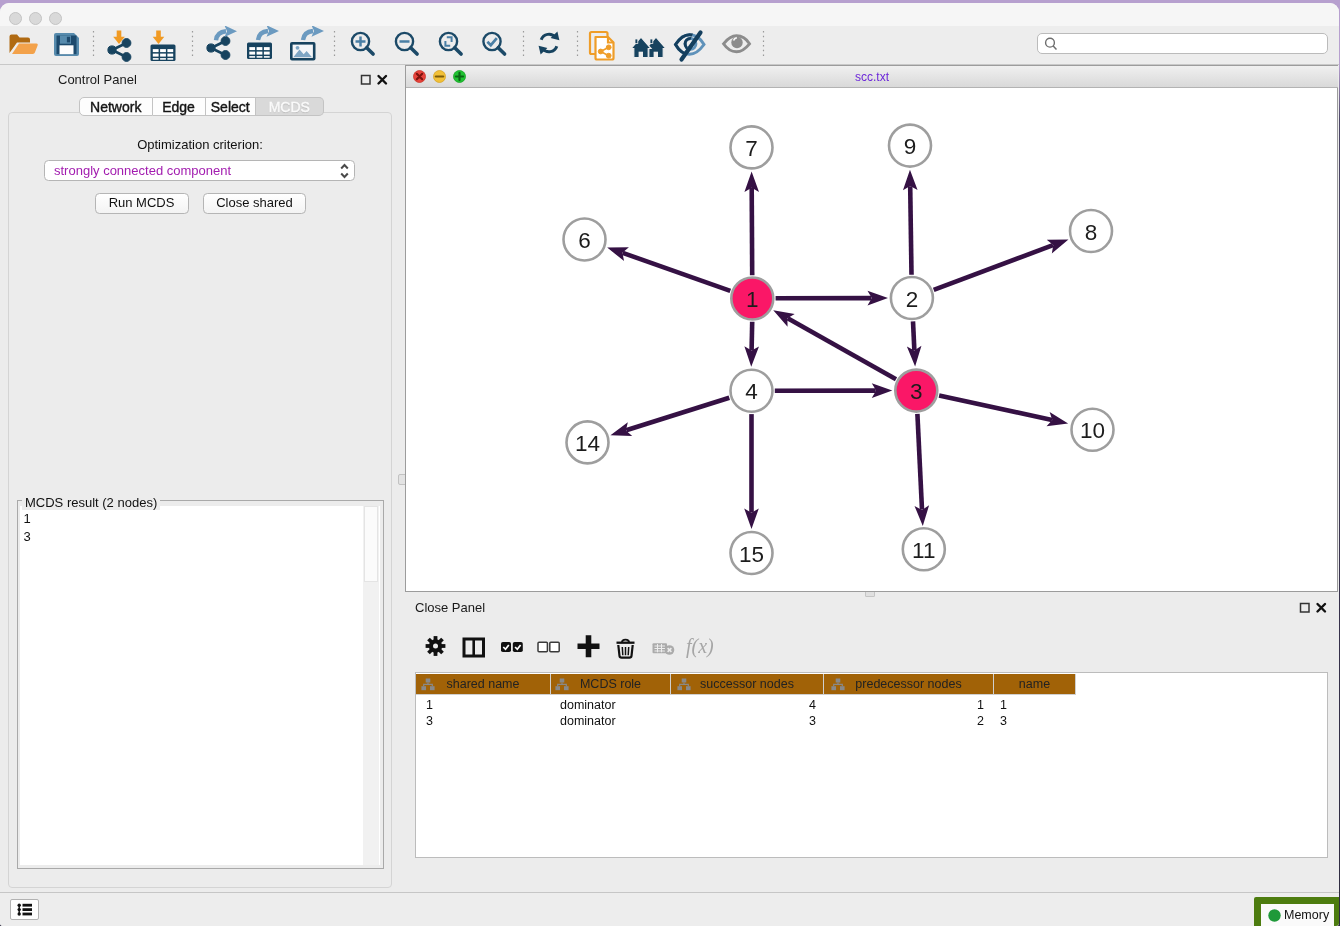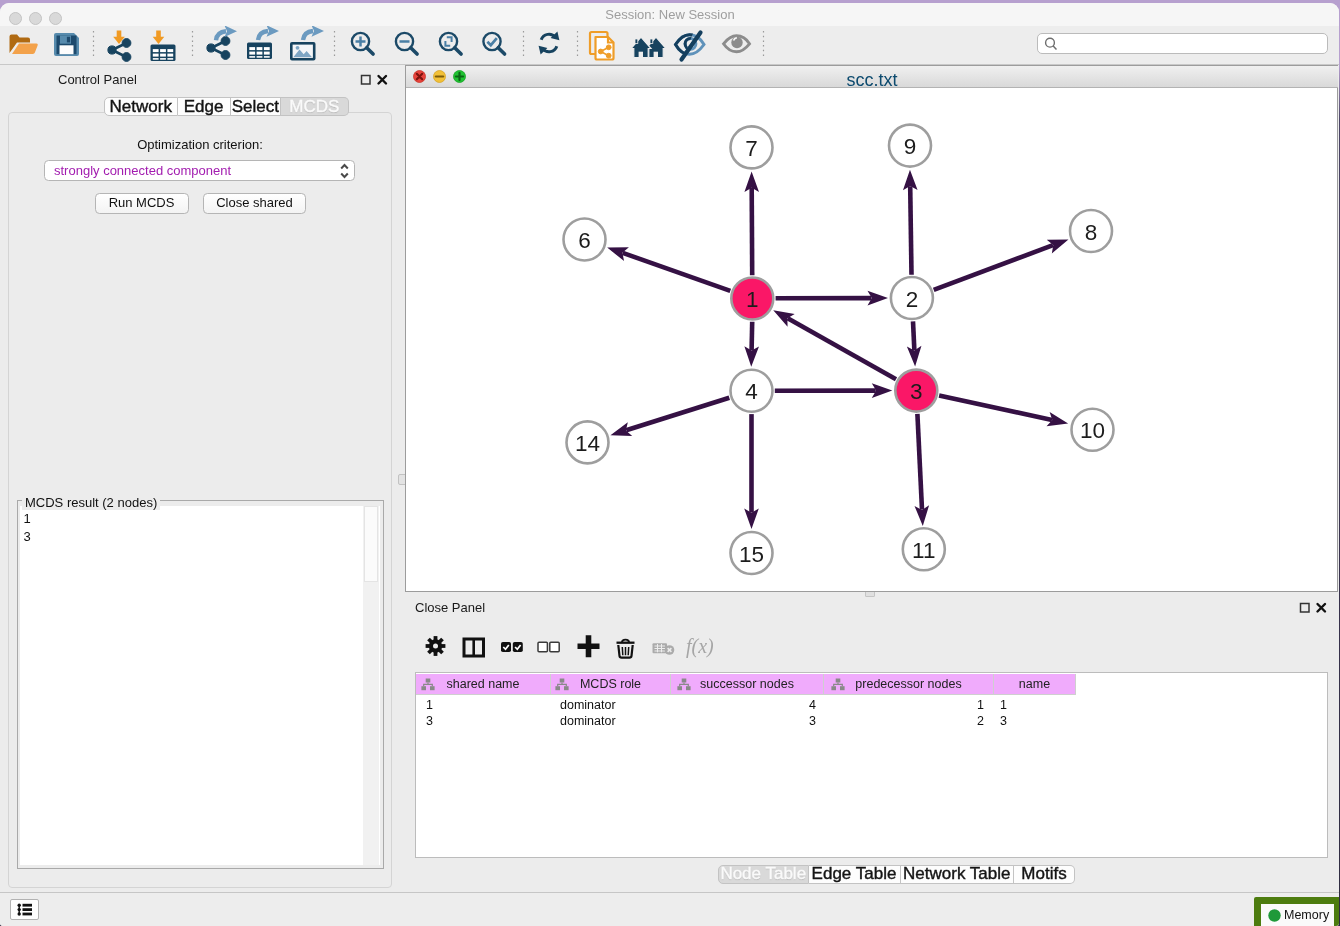--- a/index.html
+++ b/index.html
@@ -16,21 +16,21 @@
     background:#d9d9d9;border:1px solid #c3c3c3;}
   #apptitle{position:absolute;left:0;top:7px;width:1340px;text-align:center;font-size:13px;color:#9e9e9e;}
   
   #toolbar{position:absolute;left:0;top:26px;width:1340px;height:37.5px;background:#ededed;
     border-bottom:1px solid #c8c8c8;}
   #search{position:absolute;left:1037px;top:33px;width:289px;height:19px;background:#fff;
     border:1px solid #bbb;border-radius:5px;}
   
   #cptitle{position:absolute;left:13px;top:72px;font-size:13px;color:#1a1a1a;margin-left:45px;}
   #cpbox{position:absolute;left:8px;top:112px;width:382px;height:774px;border:1px solid #d4d4d4;border-radius:4px;}
-  .seg{position:absolute;display:flex;font-size:17px;-webkit-text-stroke:0.4px currentColor;color:#151515;margin-left:25px;}
+  .seg{position:absolute;display:flex;font-size:14px;-webkit-text-stroke:0.4px currentColor;color:#151515;}
   .seg div{background:#fdfdfd;border:1px solid #c3c3c3;border-left:none;display:flex;
     align-items:center;justify-content:center;}
   .seg div:first-child{border-left:1px solid #c3c3c3;border-radius:5px 0 0 5px;}
   .seg div:last-child{border-radius:0 5px 5px 0;}
   .seg .sel{background:#d9d9d9;color:#fafafa;text-shadow:0 1px 1px rgba(120,120,120,.35);}
   #tabs1{left:79px;top:97px;height:19px;}
   #optlbl{position:absolute;left:0px;top:137px;width:400px;text-align:center;font-size:13px;color:#111;}
   #dropdown{position:absolute;left:44px;top:159.5px;width:309px;height:19.5px;background:#fff;
     border:1px solid #b5b5b5;border-radius:4.5px;font-size:13px;color:#a21caf;}
   #dropdown span{position:absolute;left:9px;top:2.5px;}
@@ -47,26 +47,26 @@
   
   #vdivh{position:absolute;left:398px;top:473.5px;width:7px;height:9px;background:#e3e3e3;
     border:1px solid #c2c2c2;border-radius:2px;}
   #hdivh{position:absolute;left:865px;top:589px;width:8px;height:6px;background:#e0e0e0;
     border:1px solid #c5c5c5;border-radius:1px;}
   
   #netwin{position:absolute;left:405px;top:64.5px;width:930.5px;height:525.5px;border:1px solid #9c9c9c;
     background:#fff;}
   #nettb{position:absolute;left:0;top:0;width:932px;height:21.5px;
     background:linear-gradient(#f0f0f0,#d9d9d9);border-bottom:1px solid #b3b3b3;}
-  #nettitle{position:absolute;left:0;top:4px;width:932px;text-align:center;font-size:18px;color:#0c4a6e;}
+  #nettitle{position:absolute;left:0;top:4px;width:932px;text-align:center;font-size:12px;color:#6d28d9;}
   
   #tptitle{position:absolute;left:415px;top:600px;font-size:13px;color:#1a1a1a;}
   #tbl{position:absolute;left:415px;top:672px;width:911px;height:184px;background:#fff;
     border:1px solid #bcbcbc;font-size:12.5px;color:#111;}
-  .hc{position:absolute;top:1px;height:20px;background:#f0abfc;border-right:1px solid #cfcfcf;
+  .hc{position:absolute;top:1px;height:20px;background:#a16207;border-right:1px solid #cfcfcf;
     border-bottom:1px solid #cfcfcf;}
   .hct{position:absolute;width:100%;text-align:center;top:3px;font-size:12.5px;color:#222;}
   .cell{position:absolute;white-space:pre;}
   #tabs2{left:693px;top:864.5px;height:19.5px;}
   
   #statusbar{position:absolute;left:0;top:892px;width:1340px;height:34px;background:#ededed;
     border-top:1px solid #c6c6c6;box-sizing:border-box;}
   #membtn{position:absolute;left:1254px;top:897px;width:73px;height:22px;background:#fafafa;
     border:7px solid #4d7c0f;border-radius:2px;}
   #memtxt{position:absolute;left:23px;top:3.5px;font-size:12.5px;color:#111;}
@@ -76,21 +76,20 @@
 </head>
 <body>
 <div id="win">
     <div id="S">
 
   <div id="titlebar">
     <div class="tl" style="left:8.5px"></div>
     <div class="tl" style="left:28.5px"></div>
     <div class="tl" style="left:48.5px"></div>
   </div>
-  <div id="apptitle">Session: New Session</div>
 
   <div id="toolbar"></div>
   <svg id="tbicons" class="abs" style="left:0;top:26px" width="1340" height="38">
     <defs>
       <g id="shareic">
         <circle cx="-7" cy="7" r="4.1"></circle>
             <circle cx="7.5" cy="0" r="4.4"></circle>
             <circle cx="7.5" cy="14" r="4.4"></circle>
         <path d="M-7,7 L7.5,0 M-7,7 L7.5,14" stroke-width="2.6" fill="none"></path>
       </g>
@@ -418,26 +417,20 @@
     <span class="cell" style="left:144px;top:25px">dominator</span>
     <span class="cell" style="left:255px;top:25px;width:145px;text-align:right">4</span>
     <span class="cell" style="left:408px;top:25px;width:160px;text-align:right">1</span>
     <span class="cell" style="left:584px;top:25px">1</span>
     <span class="cell" style="left:10px;top:41px">3</span>
     <span class="cell" style="left:144px;top:41px">dominator</span>
     <span class="cell" style="left:255px;top:41px;width:145px;text-align:right">3</span>
     <span class="cell" style="left:408px;top:41px;width:160px;text-align:right">2</span>
     <span class="cell" style="left:584px;top:41px">3</span>
   </div>
-  <div class="seg" id="tabs2">
-    <div class="sel" style="width:88.5px">Node Table</div>
-    <div style="width:91px">Edge Table</div>
-    <div style="width:112.5px">Network Table</div>
-    <div style="width:60px">Motifs</div>
-  </div>
 
   <div id="statusbar"></div>
   <div id="listbtn">
     <svg width="27" height="19" viewBox="0 0 27 19">
       <circle cx="8.2" cy="5.2" r="1.7" fill="#111"></circle>
           <rect x="11.5" y="3.8" width="9.5" height="2.8" fill="#111"></rect>
       <circle cx="8.2" cy="9.6" r="1.7" fill="#111"></circle>
           <rect x="11.5" y="8.2" width="9.5" height="2.8" fill="#111"></rect>
       <circle cx="8.2" cy="14" r="1.7" fill="#111"></circle>
           <rect x="11.5" y="12.6" width="9.5" height="2.8" fill="#111"></rect>

